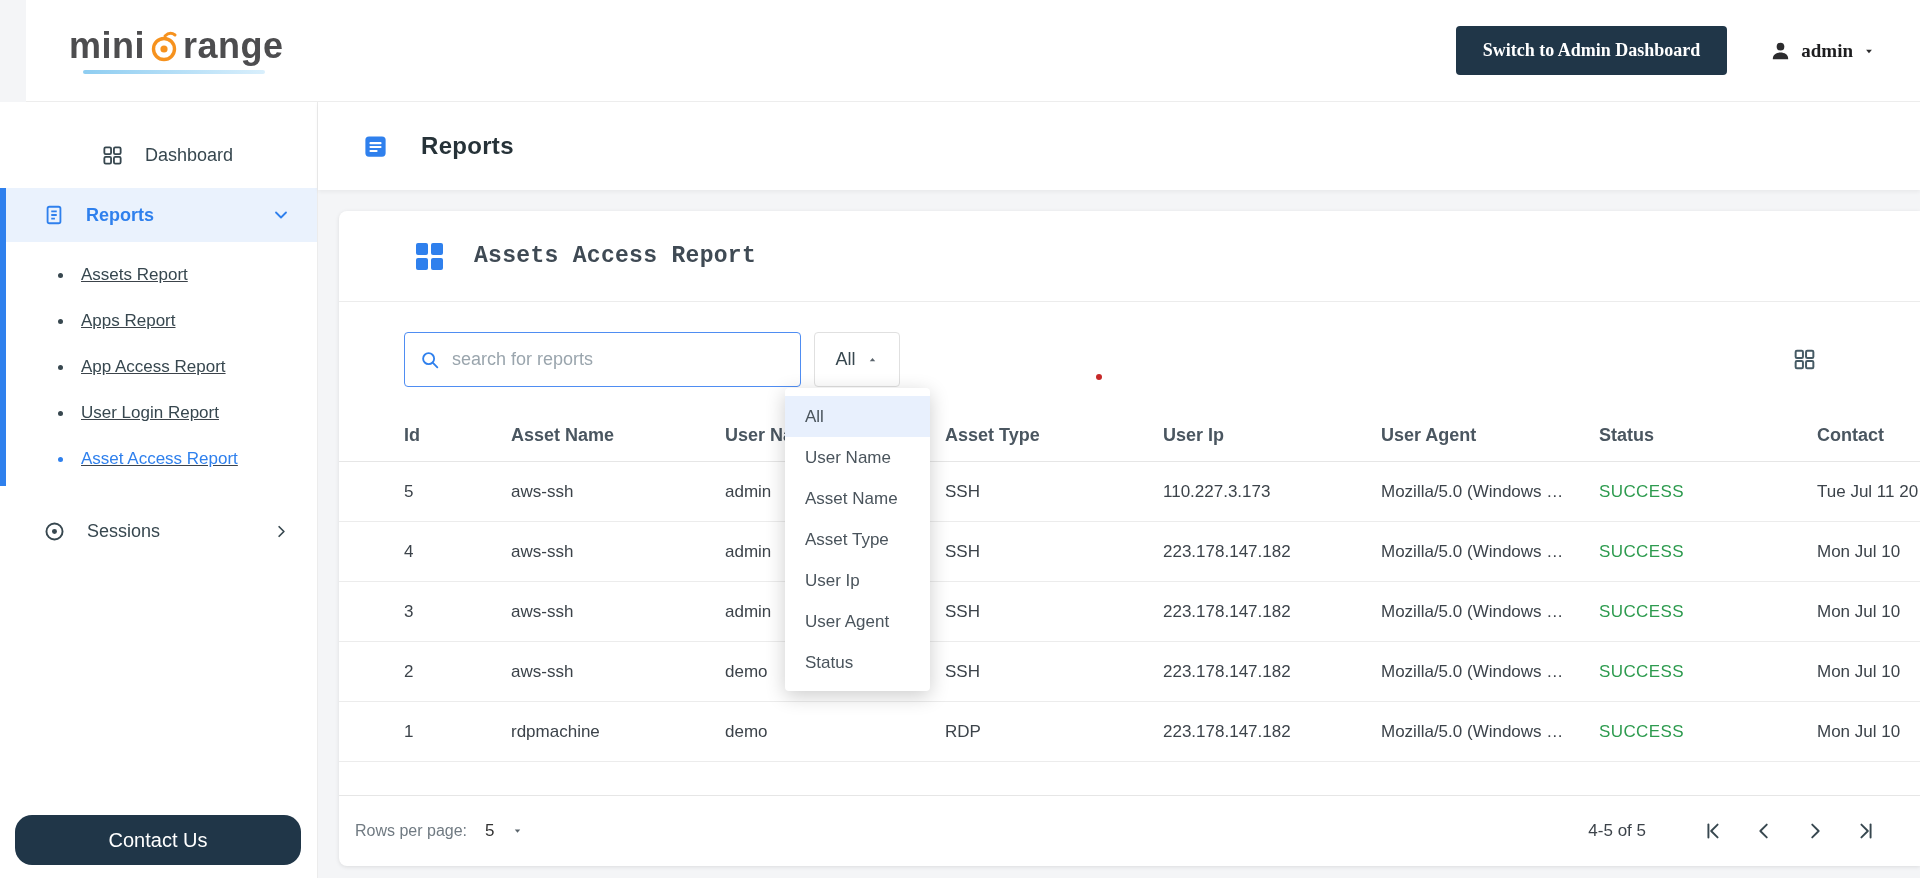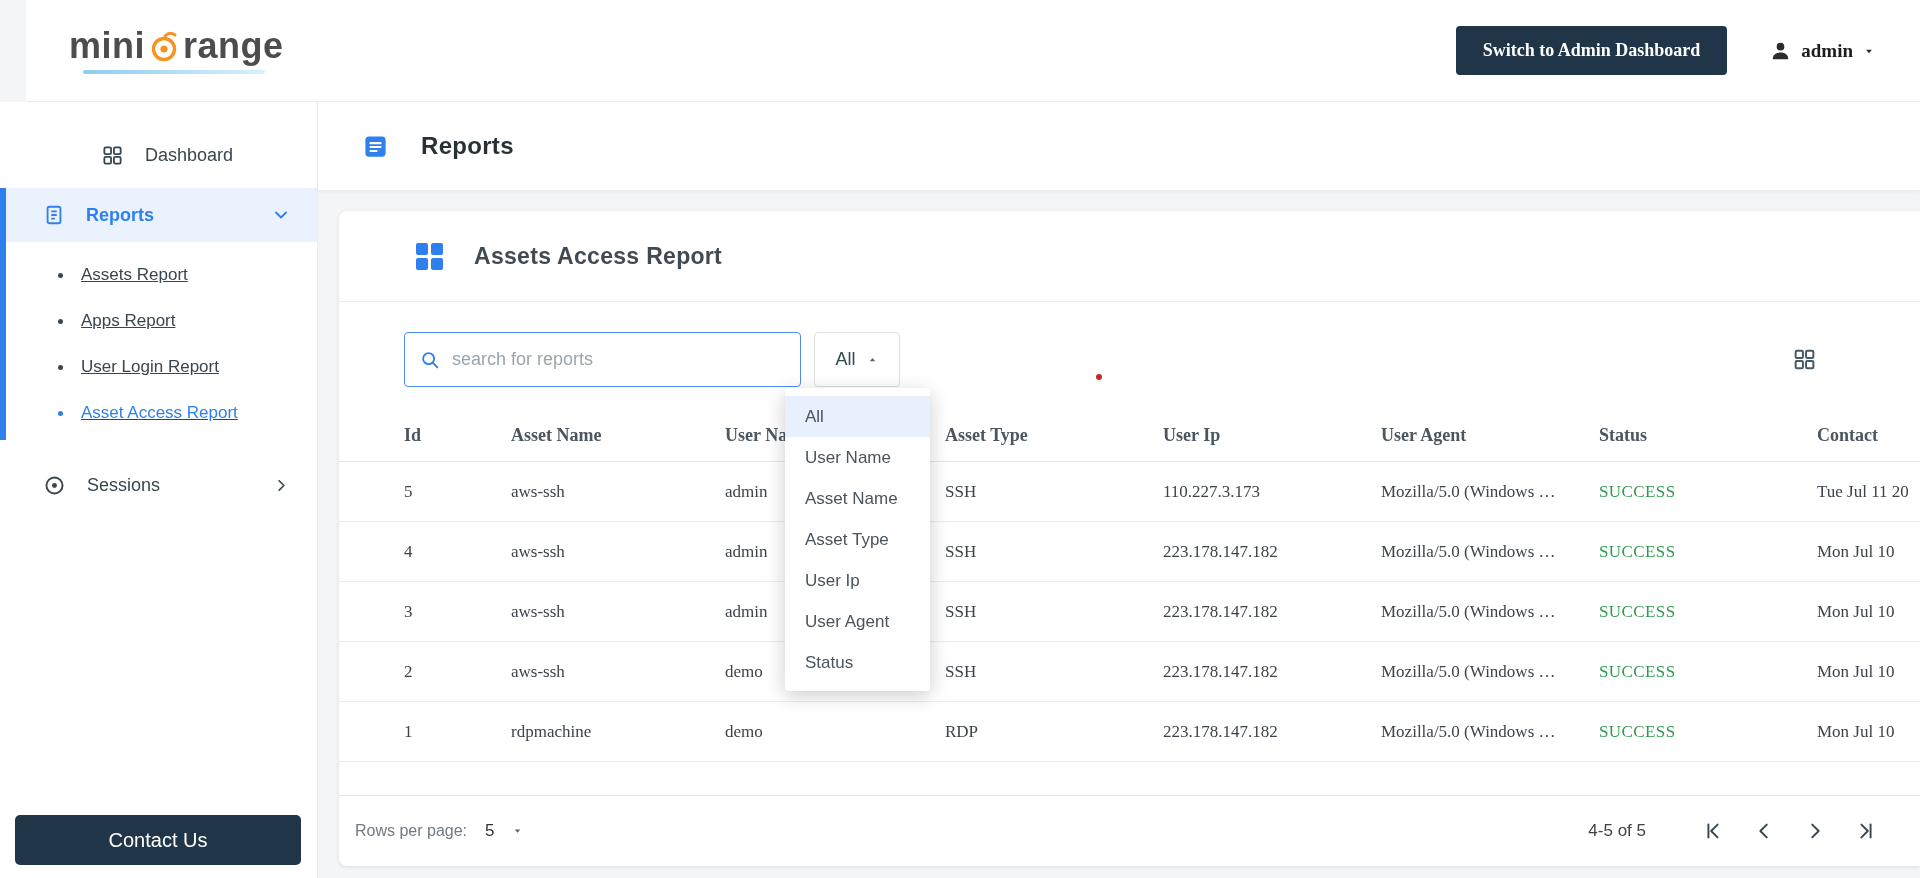--- a/index.html
+++ b/index.html
@@ -36,47 +36,47 @@
   .nav-item{height:54px;display:flex;align-items:center;gap:21px;padding:0 26px 0 43px;font-size:18px;font-weight:500;color:var(--text-dark);cursor:pointer;justify-content:center;}
   .nav-item .chev{margin-left:auto;display:flex;align-items:center;}
   .reports-group{position:relative;margin-top:6px;padding-bottom:4px;}
   .reports-group::before{content:"";position:absolute;left:0;top:0;bottom:0;width:6px;background:var(--accent);}
   .nav-item.reports{background:#eaf2fd;color:var(--accent);font-weight:600;}
   .subnav{list-style:none;margin-top:10px;text-decoration:underline;}
   .subnav-item{height:46px;display:flex;align-items:center;gap:18px;padding-left:58px;font-size:17px;color:var(--text-dark);cursor:pointer;}
   .subnav-item .bullet{width:5px;height:5px;border-radius:50%;background:currentColor;flex:none;}
   .subnav-item.active{color:var(--accent);}
   .nav-item.sessions{margin-top:18px;}
-  .contact-btn{position:absolute;left:15px;right:16px;bottom:13px;height:50px;background:var(--navy);color:#fff;border:none;border-radius:5px;font-size:20px;font-family:inherit;cursor:pointer;}
+  .contact-btn{position:absolute;left:15px;right:16px;bottom:13px;height:50px;background:var(--navy);color:#fff;border:none;border-radius:17px;font-size:20px;font-family:inherit;cursor:pointer;}
 
   
   .page-header{height:88px;background:#fff;display:flex;align-items:center;gap:32px;padding-left:44px;box-shadow:0 2px 4px rgba(0,0,0,.05);position:relative;z-index:5;}
   .page-title{font-size:24px;font-weight:700;color:#263238;letter-spacing:.3px;}
 
   
   .content{position:relative;flex:1;}
   .card{position:absolute;left:21px;top:21px;right:0;bottom:12px;background:#fff;border-radius:8px 0 0 8px;box-shadow:0 1px 4px rgba(0,0,0,.10);overflow:hidden;}
   .card-title-row{height:91px;display:flex;align-items:center;gap:31px;padding-left:77px;border-bottom:1px solid var(--line);}
-  .card-title{font-size:23px;font-weight:700;color:#3f4a54;letter-spacing:.3px;}
+  .card-title{font-size:23px;font-weight:700;color:#3f4a54;letter-spacing:.3px;font-family:Liberation Mono, monospace;}
   .quad{display:grid;grid-template-columns:12px 12px;grid-template-rows:12px 12px;gap:3px;}
   .quad span{background:var(--accent);border-radius:2px;}
 
   .controls-row{display:flex;align-items:center;margin-top:30px;padding-left:65px;height:55px;}
   .search-box{width:397px;height:55px;border:1px solid #4f8df2;border-radius:4px;display:flex;align-items:center;gap:11px;padding:0 14px;background:#fff;}
   .search-box input{border:none;outline:none;flex:1;font-size:18px;font-family:inherit;color:#14532d;background:transparent;}
   .search-box input::placeholder{color:#9aa5ad;}
   .filter-select{margin-left:13px;height:55px;width:86px;border:1px solid #e0e0e0;border-radius:4px;display:flex;align-items:center;justify-content:center;gap:10px;font-size:18px;color:var(--text-dark);background:#fff;cursor:pointer;}
   .col-icon{margin-left:auto;margin-right:103px;display:flex;cursor:pointer;}
 
   
   .table-wrap{margin-top:23px;overflow:hidden;width:100%;}
   .t-row{display:grid;grid-template-columns:107px 214px 220px 218px 218px 218px 218px 220px;width:1698px;padding-left:65px;align-items:center;}
   .thead{height:52px;border-bottom:1px solid #e6e6e6;font-size:18px;font-weight:700;color:#4a5660;}
   .tr{height:60px;border-bottom:1px solid var(--line);font-size:17px;color:var(--text-body);}
-  .td,.th{overflow:hidden;white-space:nowrap;text-overflow:ellipsis;padding-right:14px;font-family:Liberation Serif, serif;}
+  .td,.th{overflow:hidden;white-space:nowrap;text-overflow:ellipsis;padding-right:14px;}
   .td.status{color:var(--green);font-weight:500;letter-spacing:.4px;}
 
   
   .card-footer{margin-top:33px;height:70px;border-top:1px solid #e6e6e6;display:flex;align-items:center;padding:0 43px 0 16px;}
   .rpp-label{font-size:16px;color:#707a82;}
   .rpp-value{font-size:17px;color:#333;margin-left:18px;cursor:pointer;}
   .rpp-caret{margin-left:16px;display:flex;cursor:pointer;}
   .range-label{margin-left:auto;font-size:17px;color:var(--text-body);margin-right:56px;}
   .pager{display:flex;align-items:center;gap:29px;}
   .pager .pbtn{display:flex;cursor:pointer;}
@@ -154,20 +154,24 @@
             <li class="subnav-item">
               <span class="bullet"></span>
               <span>Assets Report</span>
             </li>
 
             <li class="subnav-item">
               <span class="bullet"></span>
               <span>Apps Report</span>
             </li>
 
+            <li class="subnav-item">
+              <span class="bullet"></span>
+              <span>App Access Report</span>
+            </li>
 
             <li class="subnav-item">
               <span class="bullet"></span>
               <span>User Login Report</span>
             </li>
 
             <li class="subnav-item active">
               <span class="bullet"></span>
               <span>Asset Access Report</span>
             </li>

